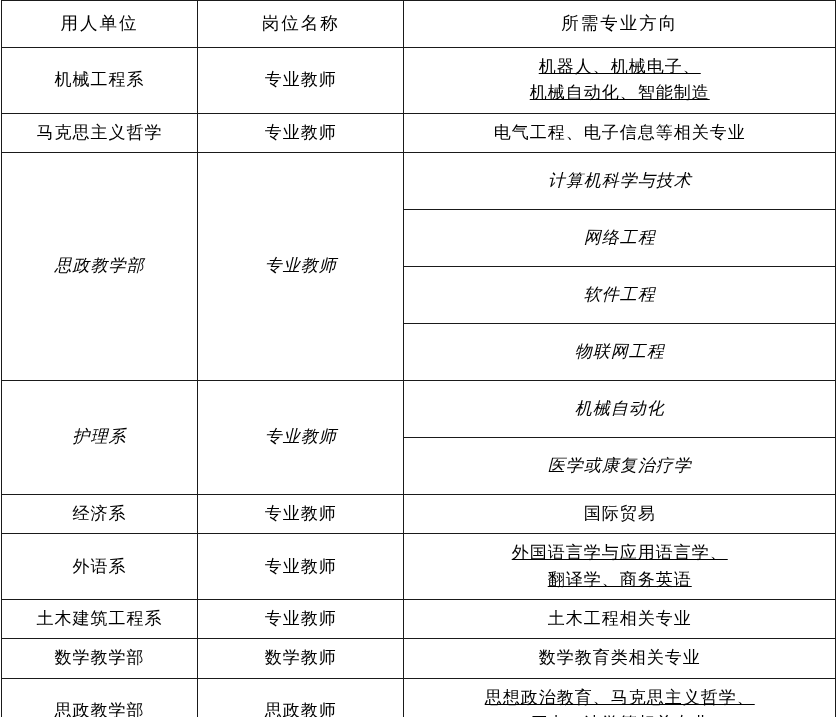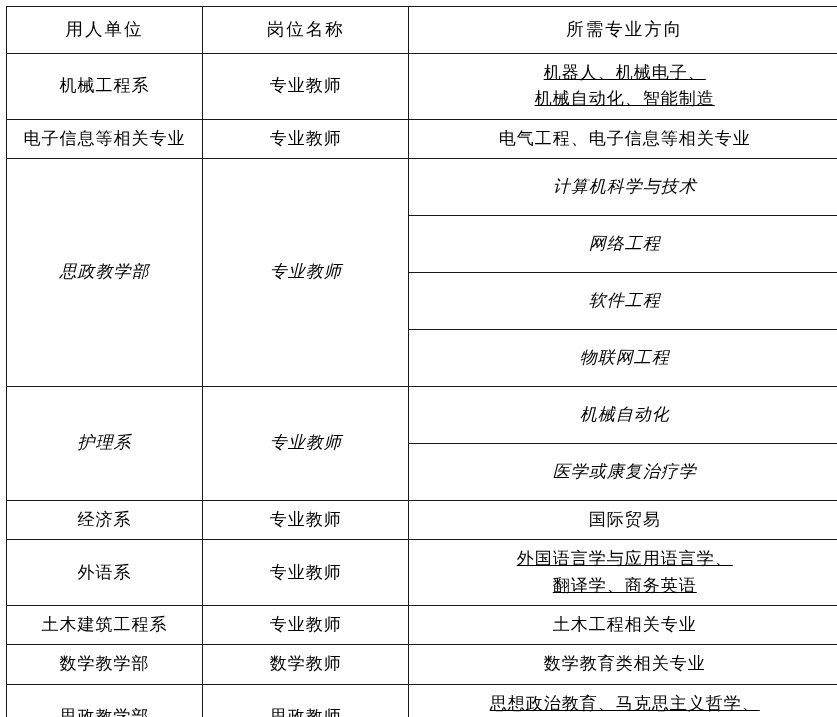--- a/index.html
+++ b/index.html
@@ -10,21 +10,21 @@
   body {
     width: 837px;
     height: 717px;
     font-family: "Liberation Serif", "DejaVu Serif", serif;
     color: #000000;
   }
   .sheet {
     width: 837px;
     height: 717px;
     box-sizing: border-box;
-    padding: 6px;
+    padding: 0;
     overflow: hidden;
   }
   table.recruit {
     border-collapse: collapse;
     width: 835px;
     margin: 0 auto;
     table-layout: fixed;
   }
   table.recruit td, table.recruit th {
     border: 1px solid #1a1a1a;
@@ -70,21 +70,21 @@
       <tr>
         <td class="nowrapcell">机械工程系</td>
         <td class="nowrapcell">专业教师</td>
         <td class="two-line">
           <div>机器人、机械电子、</div>
           <div>机械自动化、智能制造</div>
         </td>
       </tr>
 
       <tr>
-        <td class="nowrapcell">电子信息等相关专业</td>
+        <td class="nowrapcell">马克思主义哲学</td>
         <td class="nowrapcell">专业教师</td>
         <td>电气工程、电子信息等相关专业</td>
       </tr>
 
       <tr class="sub-row">
         <td class="nowrapcell" rowspan="4">思政教学部</td>
         <td class="nowrapcell" rowspan="4">专业教师</td>
         <td>计算机科学与技术</td>
       </tr>
       <tr class="sub-row">

